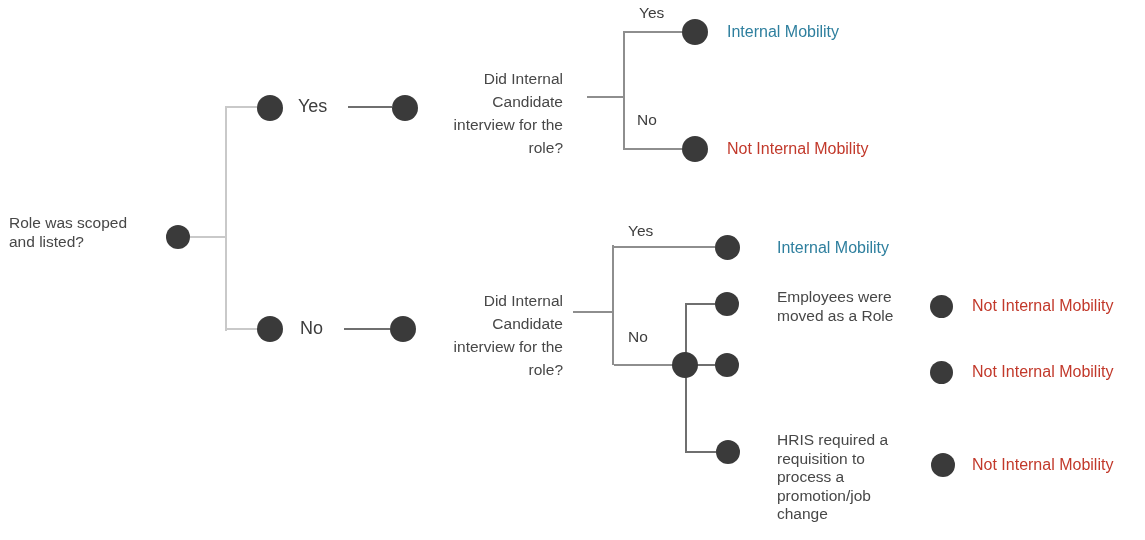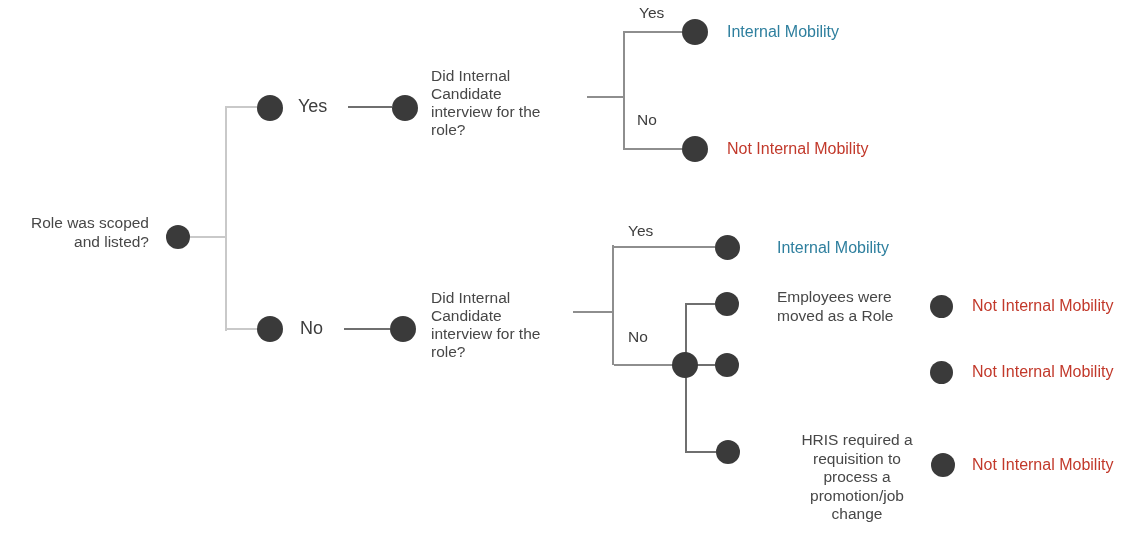--- a/index.html
+++ b/index.html
@@ -23,22 +23,23 @@
     position:absolute;
     color:var(--c-text);
     font-size:15.5px;
     line-height:18.5px;
     white-space:pre-line;
   }
   .para-lg{
     position:absolute;
     color:var(--c-text);
     font-size:15.5px;
-    line-height:18px;
+    line-height:23px;
     white-space:pre-line;
+    text-align:right;
   }
   .big-label{
     position:absolute;
     color:var(--c-label);
     font-size:18px;
     line-height:22px;
   }
   .small-label{
     position:absolute;
     color:var(--c-label);
@@ -87,21 +88,21 @@
   <div class="dot" style="left:682px;top:136px;width:26px;height:26px;"></div>
   <div class="dot" style="left:715px;top:235px;width:25px;height:25px;"></div>
   <div class="dot" style="left:672px;top:352px;width:26px;height:26px;"></div>
   <div class="dot" style="left:715px;top:292px;width:24px;height:24px;"></div>
   <div class="dot" style="left:715px;top:353px;width:24px;height:24px;"></div>
   <div class="dot" style="left:716px;top:440px;width:24px;height:24px;"></div>
   <div class="dot" style="left:930px;top:295px;width:23px;height:23px;"></div>
   <div class="dot" style="left:930px;top:361px;width:23px;height:23px;"></div>
   <div class="dot" style="left:931px;top:453px;width:24px;height:24px;"></div>
 
-  <div class="para" style="left:9px;top:214px;width:140px;text-align:right;">Role was scoped
+  <div class="para" style="left:9px;top:214px;width:140px;">Role was scoped
 and listed?</div>
 
   <div class="big-label" style="left:298px;top:95px;">Yes</div>
   <div class="para-lg" style="left:431px;top:67px;width:132px;">Did Internal
 Candidate
 interview for the
 role?</div>
   <div class="small-label" style="left:639px;top:3px;">Yes</div>
   <div class="outcome good" style="left:727px;top:22px;">Internal Mobility</div>
   <div class="small-label" style="left:637px;top:110px;">No</div>
@@ -115,20 +116,20 @@
   <div class="small-label" style="left:628px;top:221px;">Yes</div>
   <div class="outcome good" style="left:777px;top:238px;">Internal Mobility</div>
   <div class="small-label" style="left:628px;top:327px;">No</div>
 
   <div class="para" style="left:777px;top:288px;width:180px;">Employees were
 moved as a Role</div>
   <div class="outcome bad" style="left:972px;top:296px;">Not Internal Mobility</div>
 
   <div class="outcome bad" style="left:972px;top:362px;">Not Internal Mobility</div>
 
-  <div class="para" style="left:777px;top:431px;width:160px;text-align:center;">HRIS required a
+  <div class="para" style="left:777px;top:431px;width:160px;">HRIS required a
 requisition to
 process a
 promotion/job
 change</div>
   <div class="outcome bad" style="left:972px;top:455px;">Not Internal Mobility</div>
 
 </div>
 
 </body></html>

